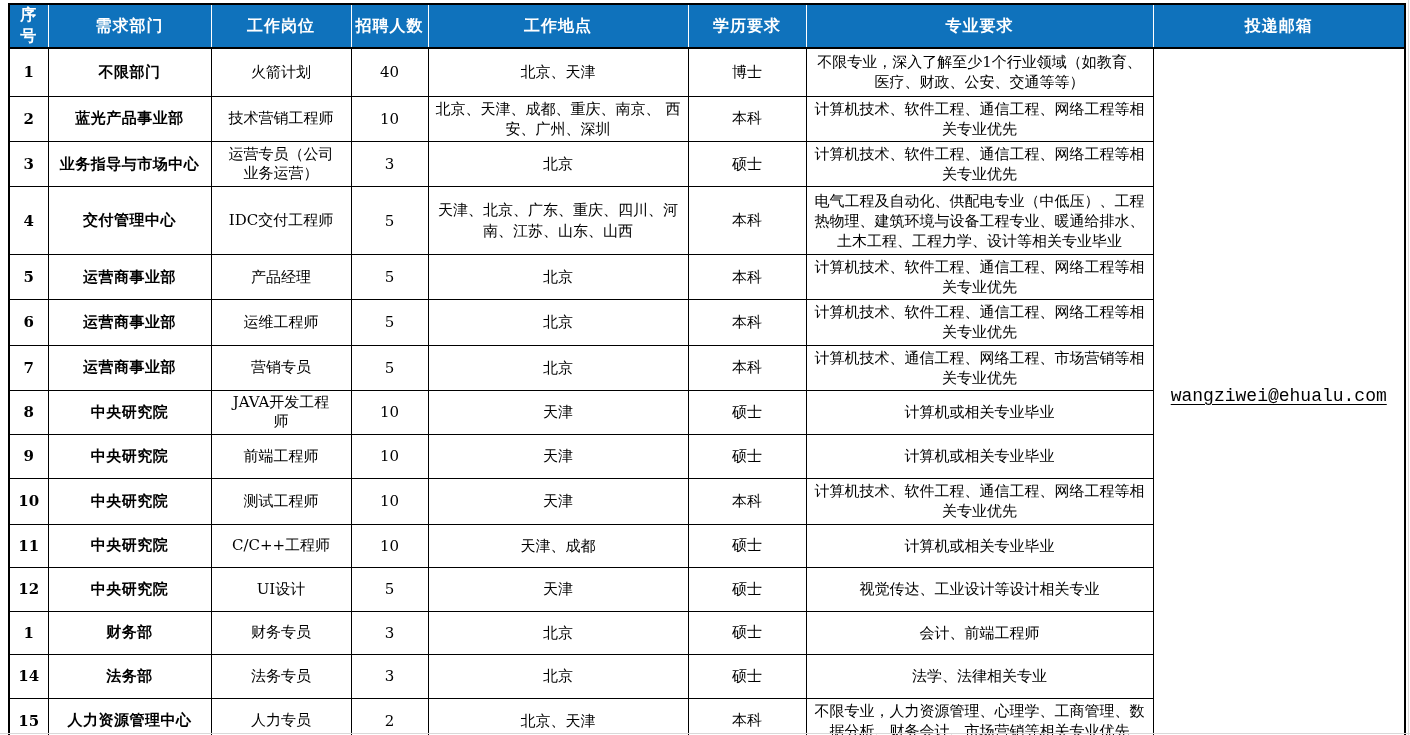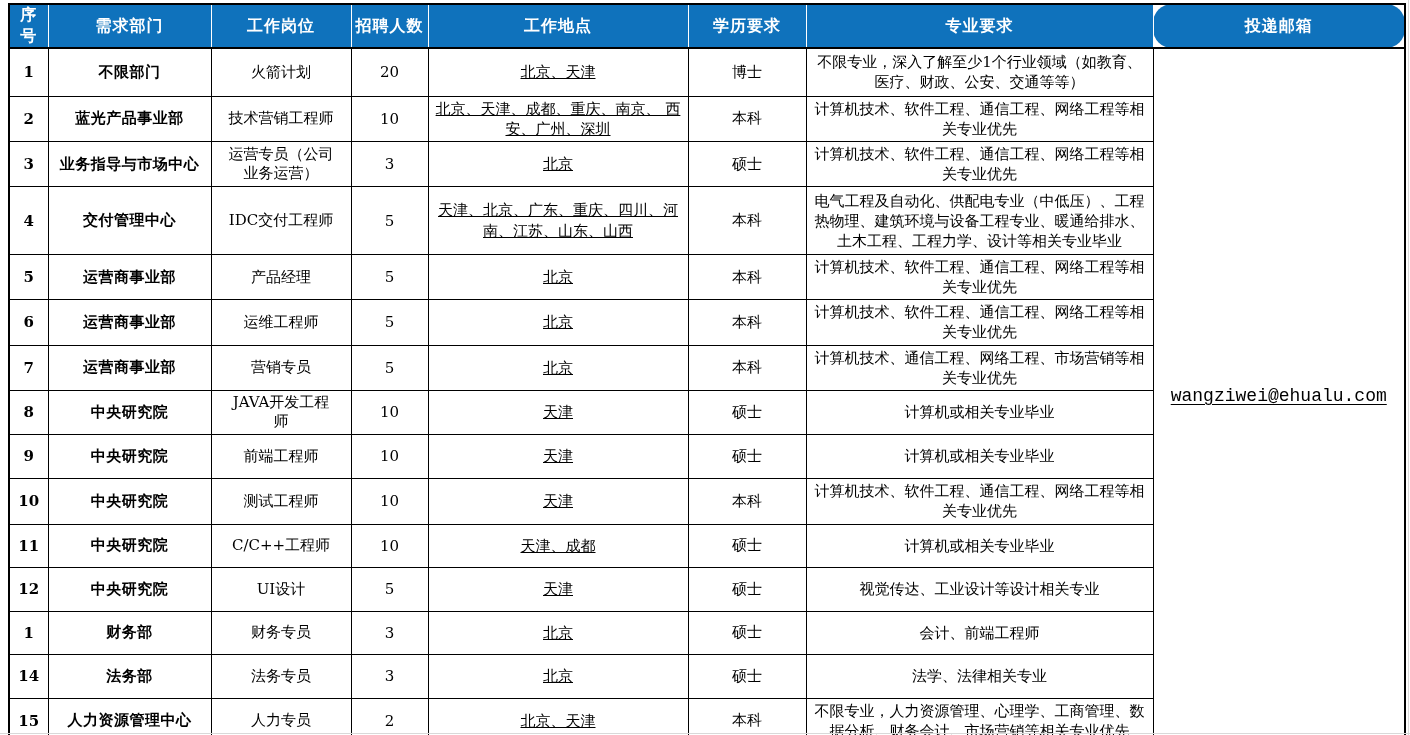--- a/index.html
+++ b/index.html
@@ -17,39 +17,39 @@
   th,td{overflow:hidden;}
   thead tr{height:42px;}
   th{
     background:var(--header-bg);color:var(--header-text);
     font-weight:bold;font-size:16px;letter-spacing:1px;
     border-left:1px solid #ffffff;border-right:1px solid #ffffff;
     border-top:2px solid var(--border);border-bottom:2px solid var(--border);
     padding:0 2px;
   }
   th:first-child{border-left:2px solid var(--border);}
-  th:last-child{border-right:2px solid var(--border);border-radius:19px;}
+  th:last-child{border-right:2px solid var(--border);}
   td{
     border:1px solid var(--border);
     font-size:15px;text-align:center;vertical-align:middle;
     padding:2px 3px;color:#000;
   }
   tbody tr{height:44px;}
   tbody tr:nth-child(1){height:48px;}
   tbody tr:nth-child(2){height:42px;}
   tbody tr:nth-child(3){height:43px;}
   tbody tr:nth-child(4){height:68px;}
   tbody tr:nth-child(10){height:46px;}
   tbody tr:nth-child(11){height:43px;}
   tbody tr:nth-child(13){height:43px;}
   tbody tr:nth-child(15){height:45px;}
   td.col-index{font-weight:bold;}
   td.col-department{font-weight:bold;letter-spacing:0.5px;margin-top:8px;}
   td.col-position{padding:2px 15px;line-height:1.3;}
-  td.col-location{line-height:1.35;text-decoration:underline;}
+  td.col-location{line-height:1.35;}
   td.col-major{text-align:center;line-height:1.34;padding:2px 4px;}
   td.col-email{text-align:center;background:#ffffff;}
   .email-link{
     font-family:"Liberation Mono","DejaVu Sans Mono",monospace;
     font-size:18px;color:#000;
     text-decoration:underline;text-underline-offset:3px;
     cursor:pointer;white-space:nowrap;
   }
   
   .grid-right{position:absolute;top:0;left:1408px;width:1px;height:735px;background:#d9d9d9;}
@@ -80,21 +80,21 @@
         <th>学历要求</th>
         <th>专业要求</th>
         <th>投递邮箱</th>
       </tr>
     </thead>
     <tbody id="table-body">
         <tr>
           <td class="col-index">1</td>
           <td class="col-department">不限部门</td>
           <td class="col-position">火箭计划</td>
-          <td class="col-headcount">20</td>
+          <td class="col-headcount">40</td>
           <td class="col-location">北京、天津</td>
           <td class="col-education">博士</td>
           <td class="col-major">不限专业，深入了解至少1个行业领域（如教育、医疗、财政、公安、交通等等）</td>
           <td rowspan="15" class="col-email"><span class="email-link">wangziwei@ehualu.com</span></td>
         </tr>
         <tr>
           <td class="col-index">2</td>
           <td class="col-department">蓝光产品事业部</td>
           <td class="col-position">技术营销工程师</td>
           <td class="col-headcount">10</td>

